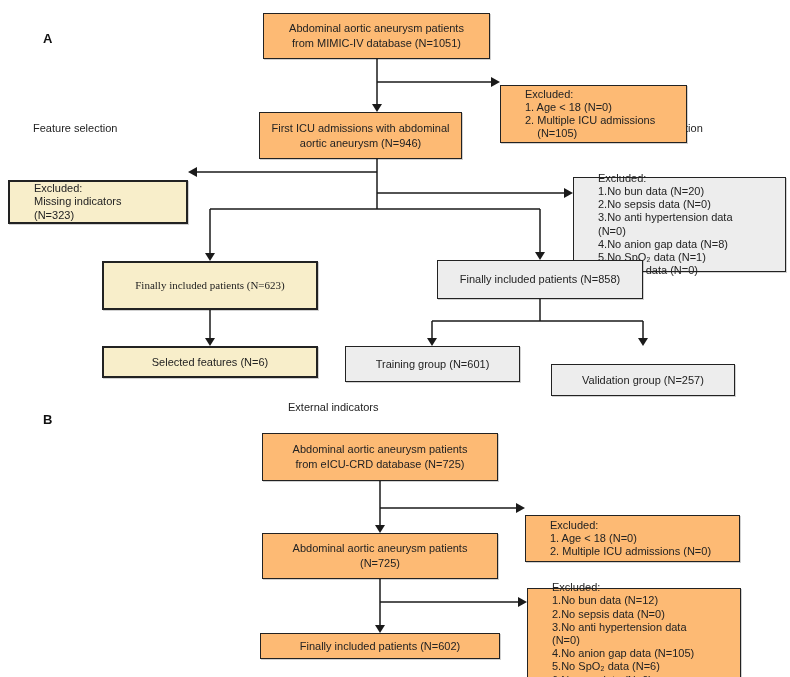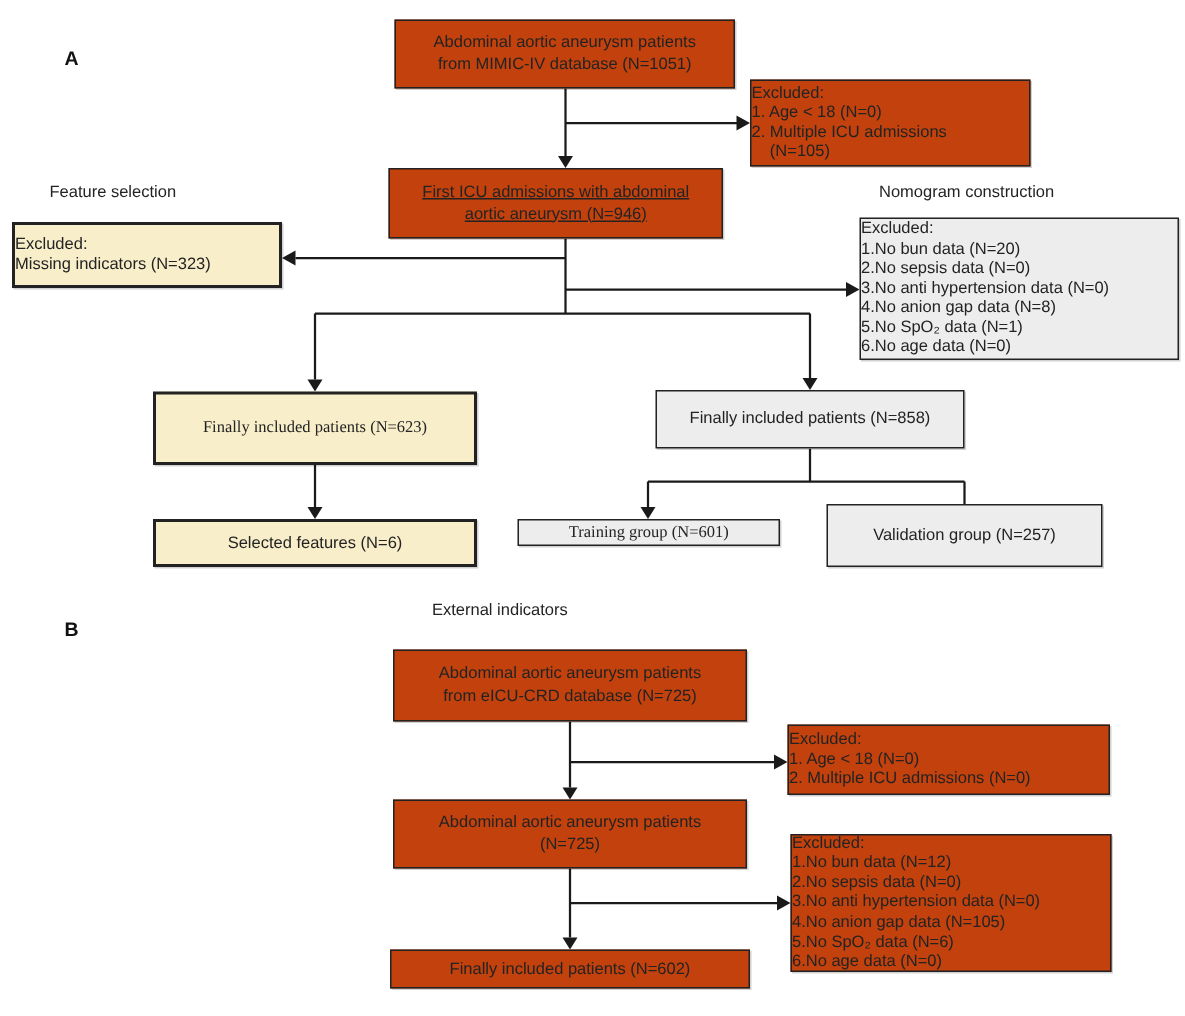--- a/index.html
+++ b/index.html
@@ -12,50 +12,50 @@
   }
   html,body{margin:0;padding:0;background:var(--background);}
   #canvas{
     position:relative;width:790px;height:677px;background:var(--background);
     font-family:"Liberation Sans",sans-serif;color:var(--text);overflow:hidden;
   }
   #connectors{position:absolute;left:0;top:0;width:790px;height:677px;}
   .box{
     position:absolute;box-sizing:border-box;
     border:1.5px solid var(--box-border);
-    background:#c2410c;
+    background:#fdba74;
     display:flex;align-items:center;justify-content:center;
     text-align:center;white-space:pre-line;
     font-size:11px;line-height:1.32;
     padding:2px 5px;
     box-shadow:1px 1px 0 rgba(0,0,0,0.18);
   }
   .box.list{
     align-items:center;justify-content:flex-start;text-align:left;
-    line-height:1.2;padding:3px 0;
+    line-height:1.2;padding:3px 24px;margin-top:32px;
   }
   .yellow{background:var(--highlight-fill);border-width:2px;}
   .grey{background:var(--grey-fill);}
   .panel-label{position:absolute;font-size:13px;font-weight:bold;color:#111;}
   .section-label{position:absolute;font-size:11px;text-align:left;color:var(--text);}
 
   
   #panelA-label{left:43px;top:31px;}
   #lbl-feature{left:33px;top:122px;width:140px;}
   #lbl-nomogram{left:586px;top:122px;width:180px;}
   #box-a1{left:263px;top:13px;width:227px;height:46px;}
   #box-e1{left:500px;top:53px;width:187px;height:58px;}
-  #box-a2{left:259px;top:112px;width:223px;height:47px;text-decoration:underline;}
+  #box-a2{left:259px;top:112px;width:203px;height:47px;}
   #box-e2{left:8px;top:148px;width:180px;height:44px;}
   #box-e3{left:573px;top:145px;width:213px;height:95px;}
   #box-a3{left:102px;top:261px;width:216px;height:49px;font-family:Liberation Serif, serif;}
   #box-a4{left:437px;top:260px;width:206px;height:39px;}
   #box-a5{left:102px;top:346px;width:216px;height:32px;}
-  #box-training{left:345px;top:346px;width:175px;height:18px;font-family:Liberation Serif, serif;}
-  #box-validation{left:551px;top:336px;width:184px;height:42px;}
+  #box-training{left:345px;top:346px;width:175px;height:36px;}
+  #box-validation{left:551px;top:364px;width:184px;height:32px;}
 
   
   #panelB-label{left:43px;top:412px;}
   #lbl-external{left:288px;top:401px;width:185px;}
   #box-b1{left:262px;top:433px;width:236px;height:48px;}
   #box-e4{left:525px;top:483px;width:215px;height:47px;}
   #box-b2{left:262px;top:533px;width:236px;height:46px;}
   #box-e5{left:527px;top:556px;width:214px;height:92px;}
   #box-b3{left:260px;top:633px;width:240px;height:26px;}
 

